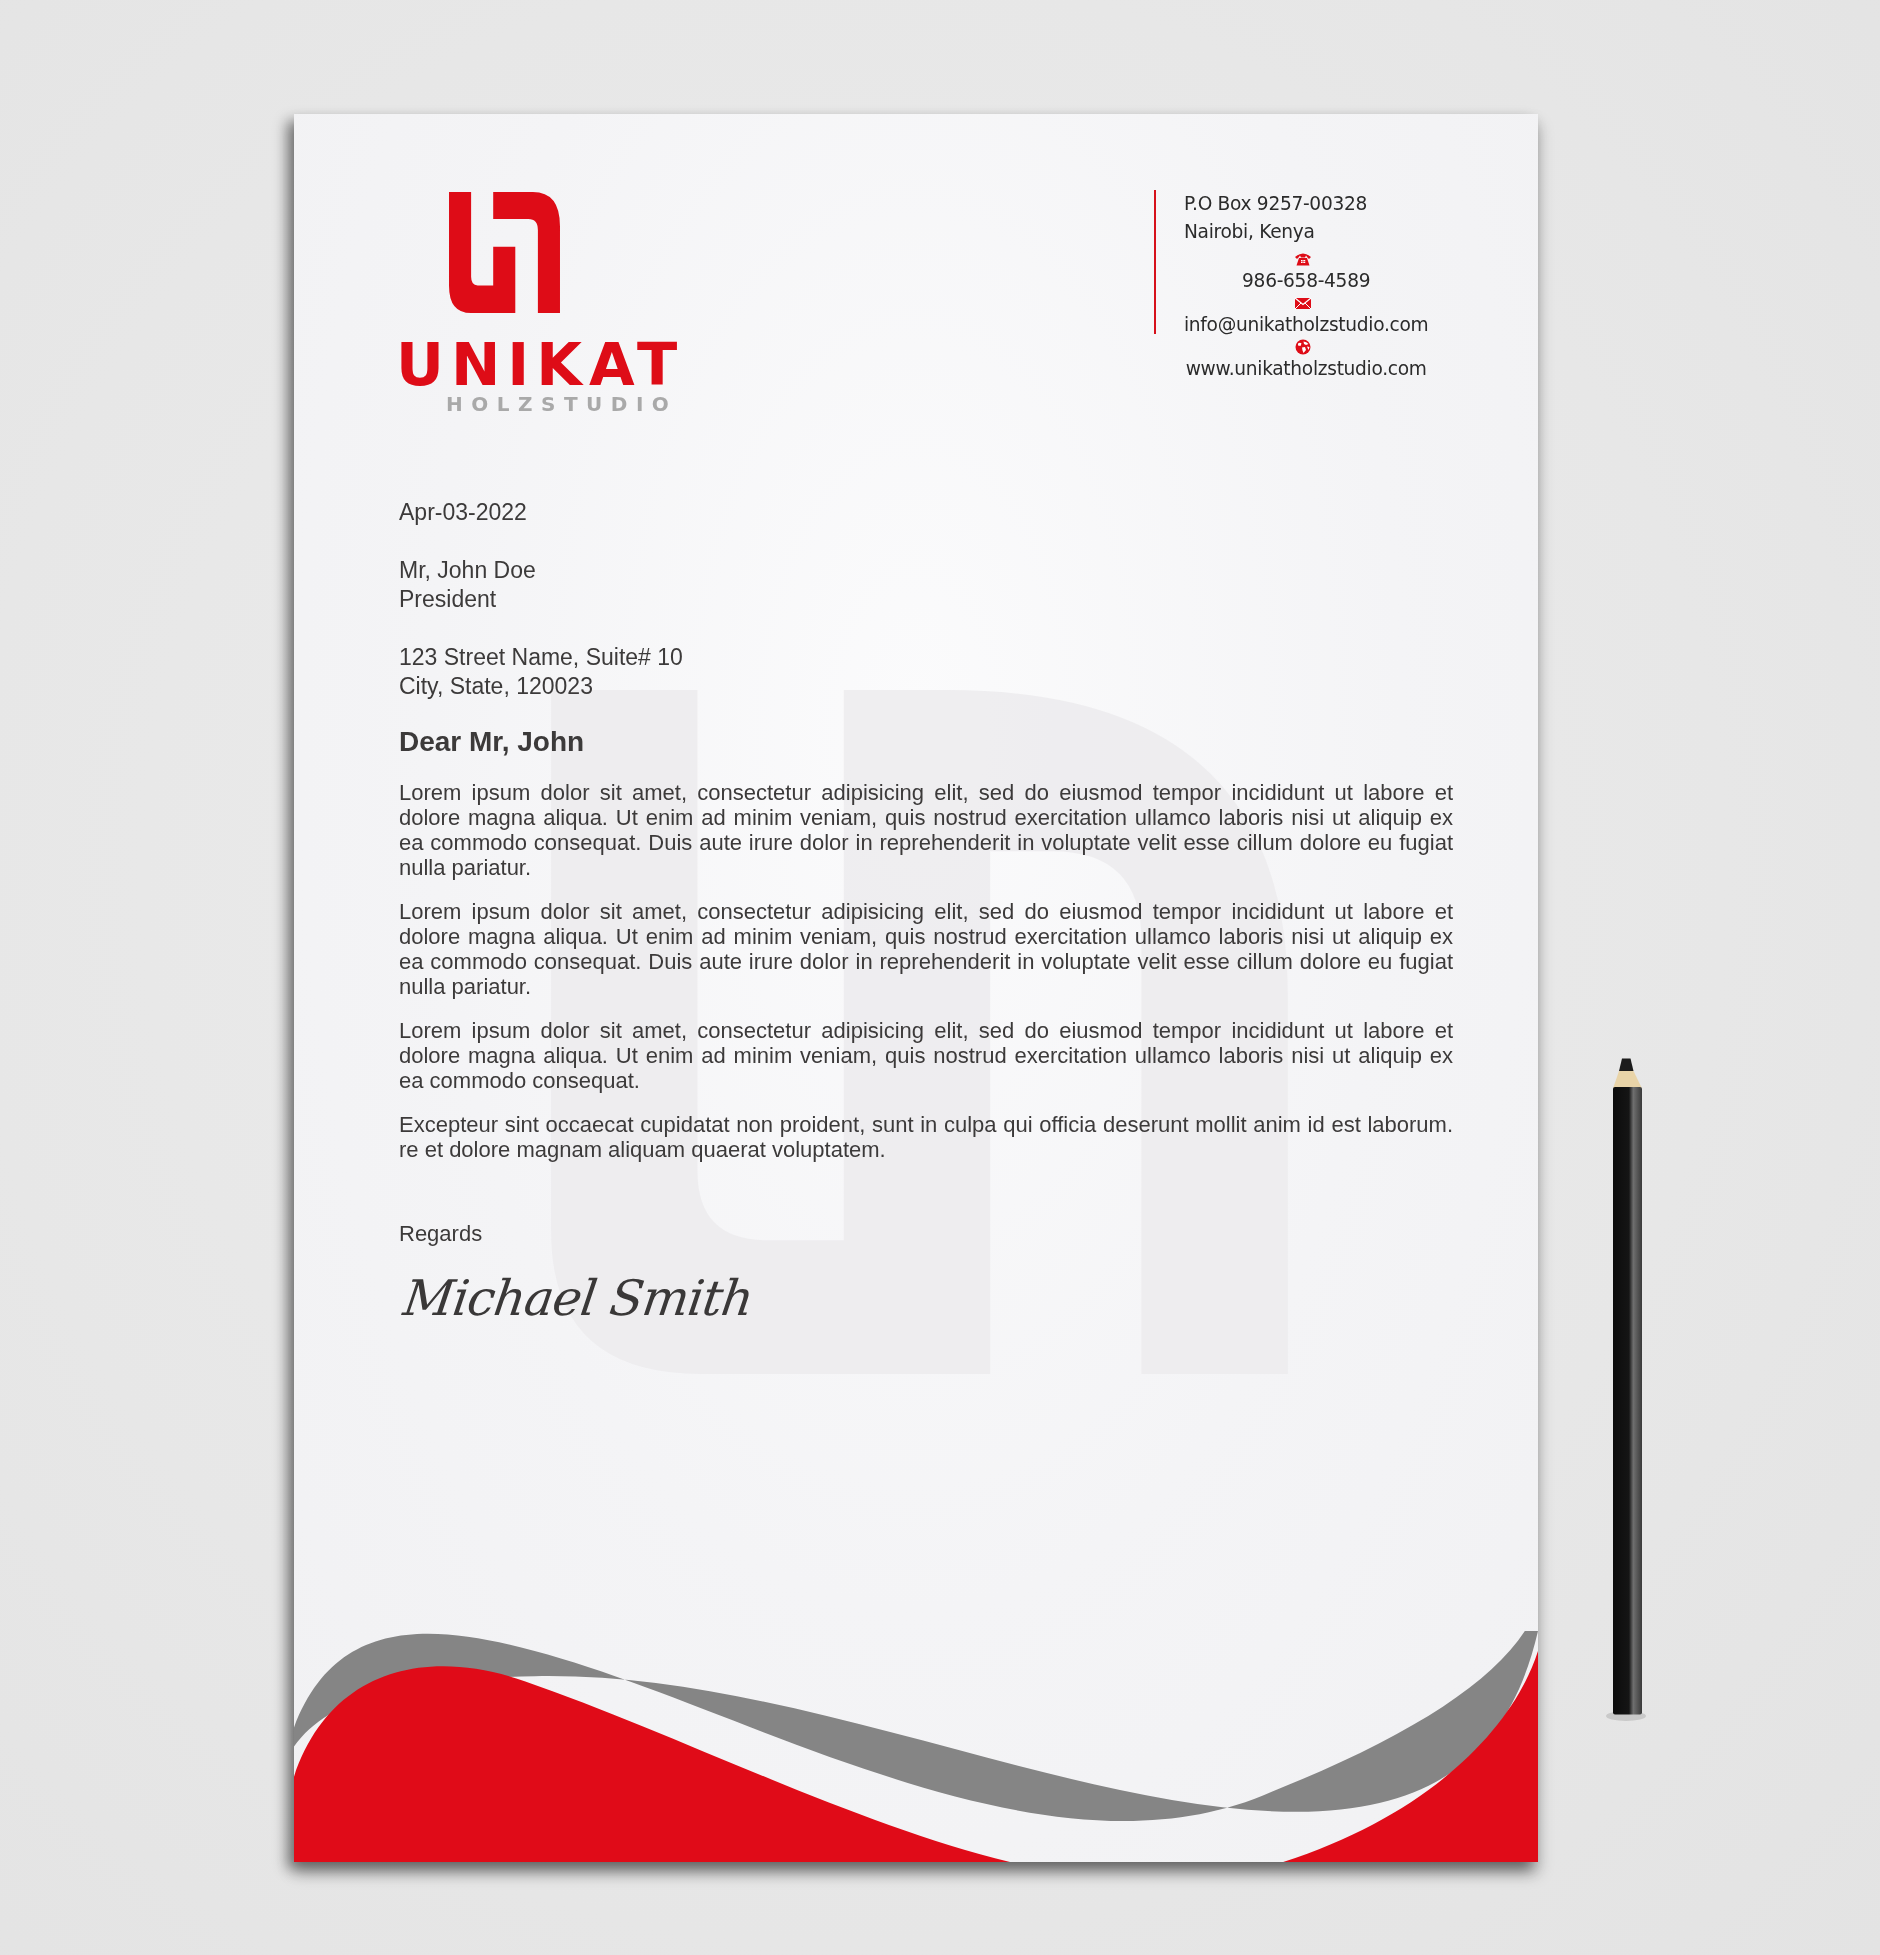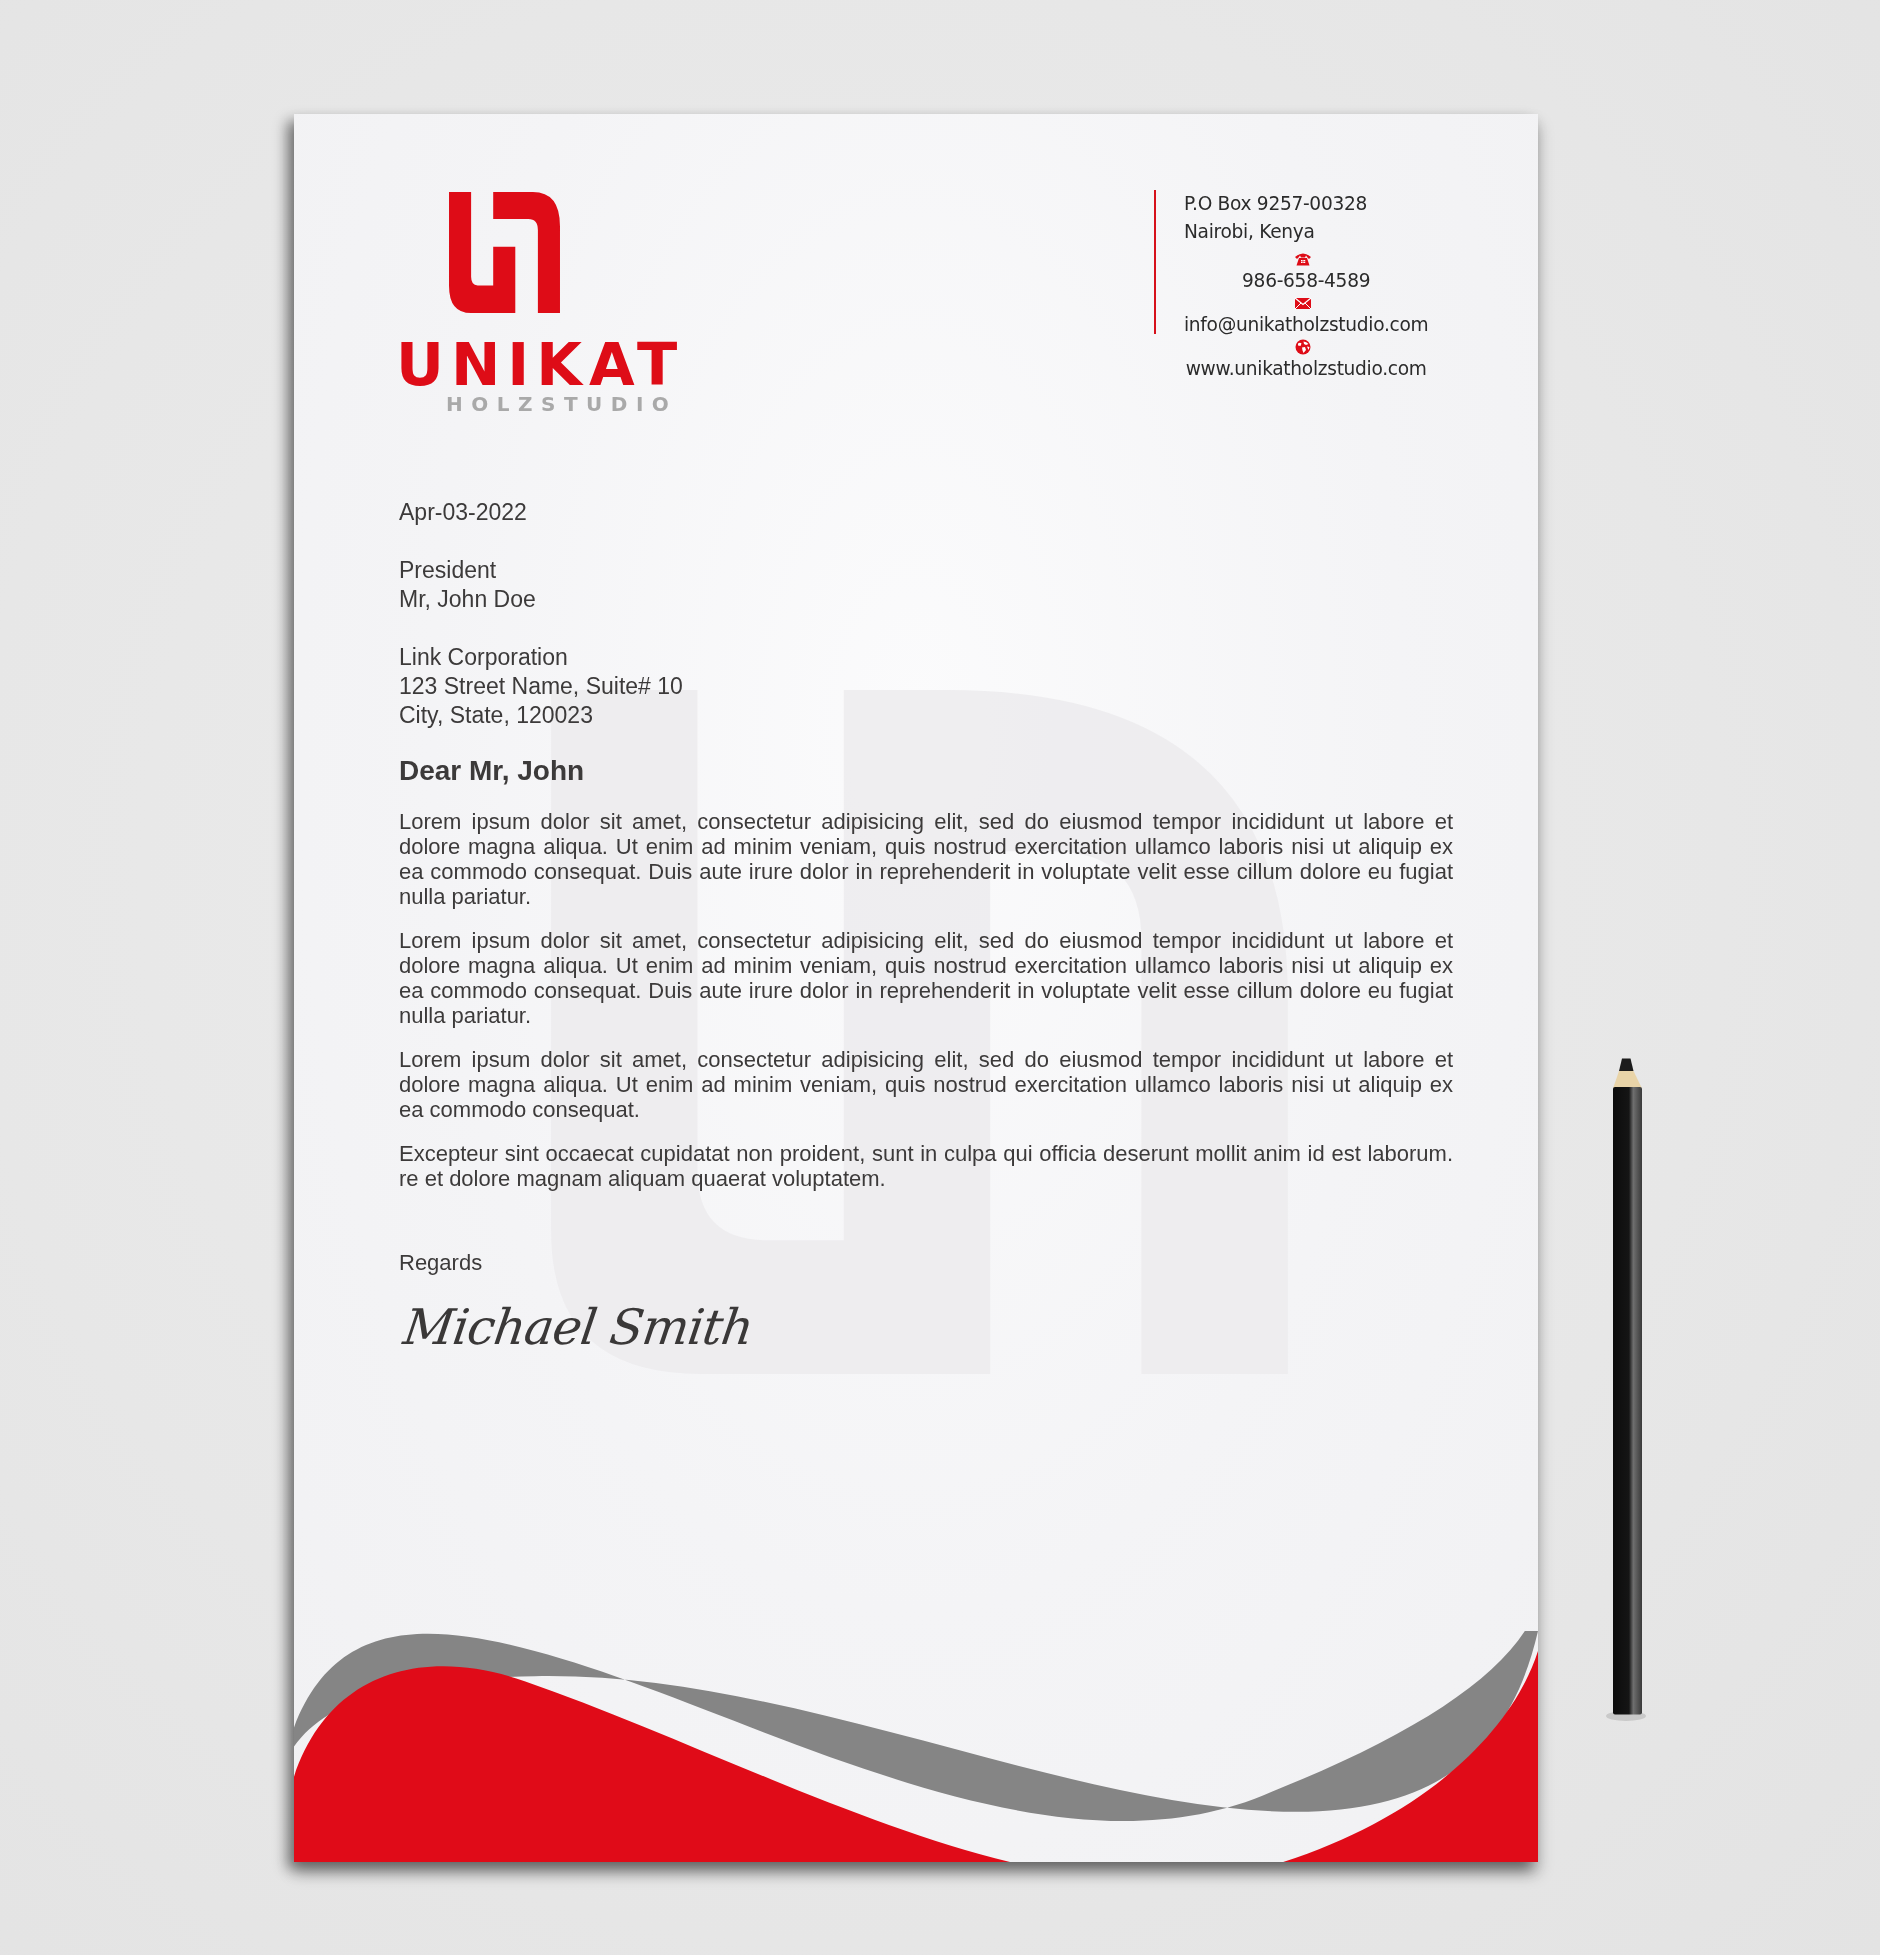--- a/index.html
+++ b/index.html
@@ -132,24 +132,23 @@
           <path d="M8 9 Q12 6 15 9 L13 14 L8 13 Z M19 5 Q25 5 29 10 L24 12 L20 10 Z M16 17 L22 16 L24 22 L19 28 L17 23 Z M26 15 L31 16 L29 22 Z" fill="#fff"></path>
         </svg>
         <span>www.unikatholzstudio.com</span>
       </div>
     </div>
   </div>
 
   <div class="letter">
     <div class="line">Apr-03-2022</div>
     <div class="gap-lg"></div>
+    <div class="line">Mr, John Doe</div>
     <div class="line">President</div>
-    <div class="line">Mr, John Doe</div>
     <div class="gap-lg"></div>
-    <div class="line">Link Corporation</div>
     <div class="line">123 Street Name, Suite# 10</div>
     <div class="line">City, State, 120023</div>
     <div class="salutation">Dear Mr, John</div>
     <div class="para first">Lorem ipsum dolor sit amet, consectetur adipisicing elit, sed do eiusmod tempor incididunt ut labore et dolore magna aliqua. Ut enim ad minim veniam, quis nostrud exercitation ullamco laboris nisi ut aliquip ex ea commodo consequat. Duis aute irure dolor in reprehenderit in voluptate velit esse cillum dolore eu fugiat nulla pariatur.</div>
     <div class="para">Lorem ipsum dolor sit amet, consectetur adipisicing elit, sed do eiusmod tempor incididunt ut labore et dolore magna aliqua. Ut enim ad minim veniam, quis nostrud exercitation ullamco laboris nisi ut aliquip ex ea commodo consequat. Duis aute irure dolor in reprehenderit in voluptate velit esse cillum dolore eu fugiat nulla pariatur.</div>
     <div class="para">Lorem ipsum dolor sit amet, consectetur adipisicing elit, sed do eiusmod tempor incididunt ut labore et dolore magna aliqua. Ut enim ad minim veniam, quis nostrud exercitation ullamco laboris nisi ut aliquip ex ea commodo consequat.</div>
     <div class="para">Excepteur sint occaecat cupidatat non proident, sunt in culpa qui officia deserunt mollit anim id est laborum. re et dolore magnam aliquam quaerat voluptatem.</div>
     <div class="regards">Regards</div>
     <div class="signature">Michael Smith</div>
   </div>

